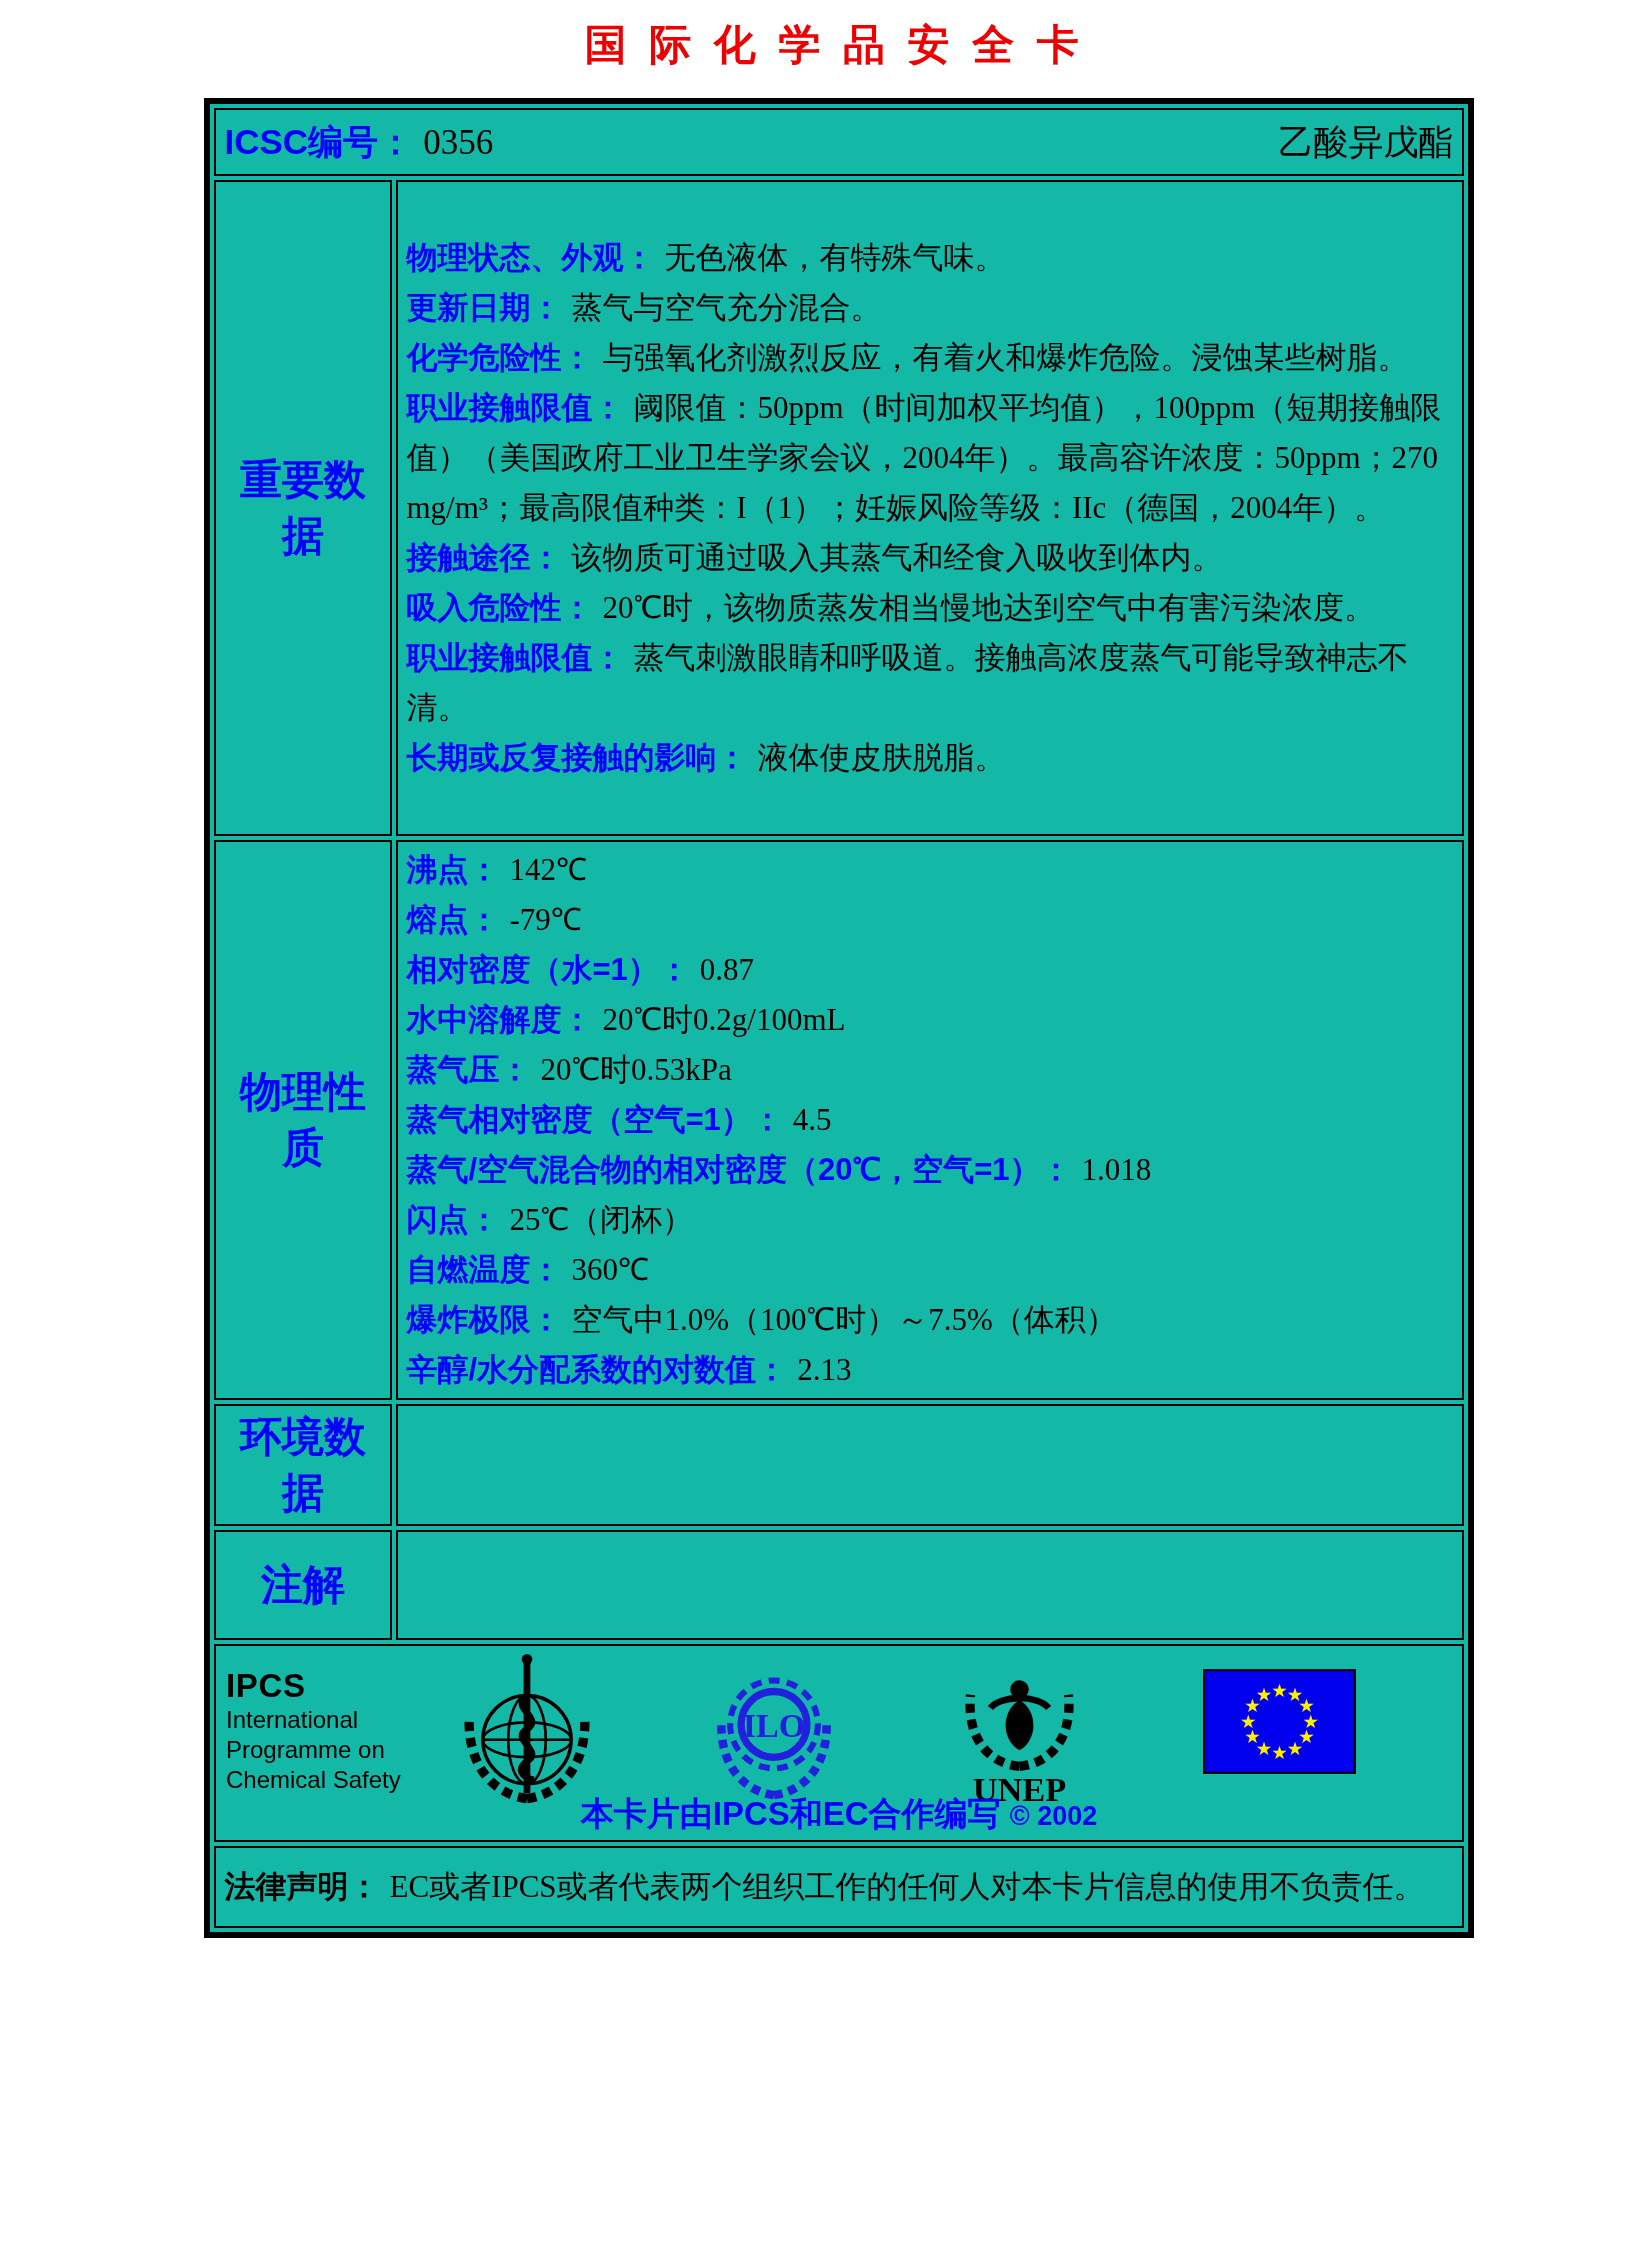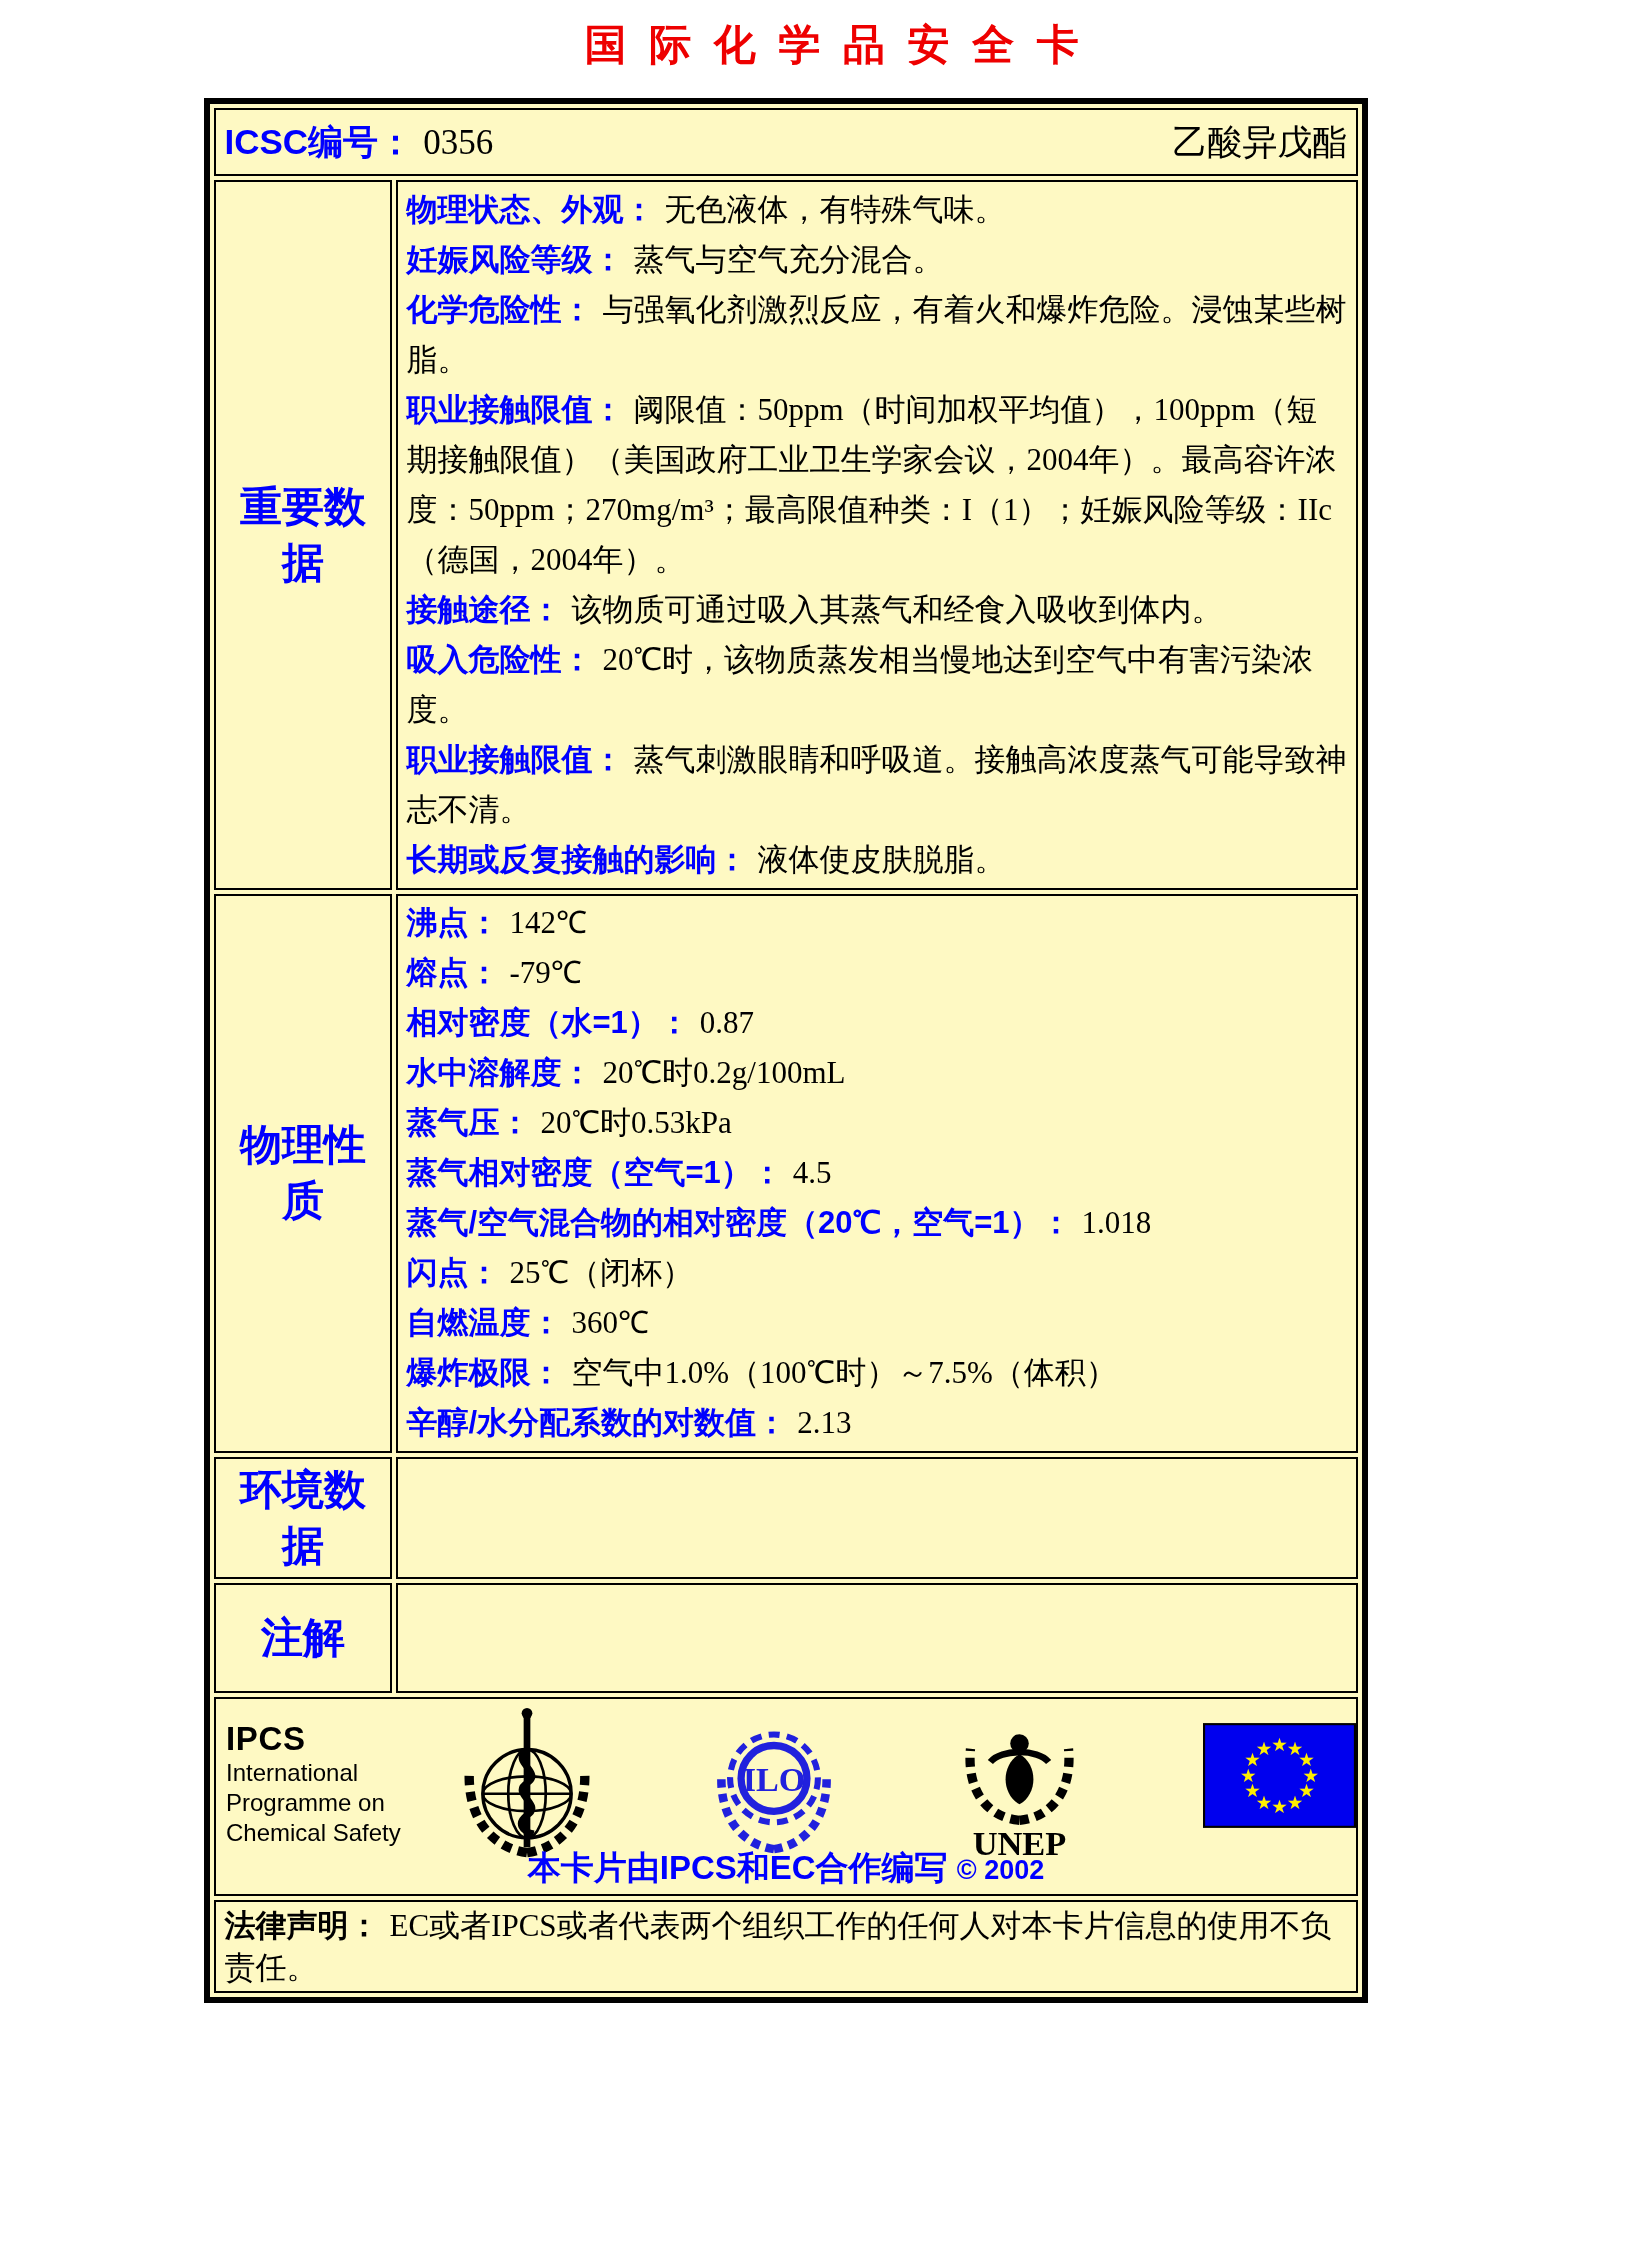--- a/index.html
+++ b/index.html
@@ -12,24 +12,24 @@
   }
   .page-title {
     position:absolute; left:204px; top:12.7px; width:1270px;
     margin:4px; text-align:center;
     color:var(--title-red,#ee0000);
     font-size:42px; font-weight:bold; letter-spacing:22.6px;
     font-family:"Liberation Serif", serif;
     white-space:nowrap;
   }
   table.card {
-    position:absolute; left:204px; top:98px; width:1164px;
+    position:absolute; left:204px; top:98px; width:1270px;
     border:6.4px solid var(--border-black,#000);
     border-collapse:separate; border-spacing:4.2px;
-    background:#fef9c3; table-layout:fixed;
+    background:#14b8a6; table-layout:fixed;
   }
   td {
     border:2.8px solid var(--border-black,#000);
     vertical-align:middle;
     padding:2.8px 8.5px;
     overflow:hidden;
   }
   td.label-cell {
     text-align:center;
     color:var(--label-blue,#0000ff);
@@ -96,21 +96,21 @@
         </span>
         <span class="val">乙酸异戊酯</span>
       </div>
     </td>
   </tr>
 
   <tr class="row-important">
     <td class="label-cell">重要数据</td>
     <td class="content-cell important-cell">
           <p class="entry"><span class="lbl">物理状态、外观：</span><span class="val">无色液体，有特殊气味。</span></p>
-          <p class="entry"><span class="lbl">妊娠风险等级：</span><span class="val">蒸气与空气充分混合。</span></p>
+          <p class="entry"><span class="lbl">更新日期：</span><span class="val">蒸气与空气充分混合。</span></p>
           <p class="entry"><span class="lbl">化学危险性：</span><span class="val">与强氧化剂激烈反应，有着火和爆炸危险。浸蚀某些树脂。</span></p>
           <p class="entry"><span class="lbl">职业接触限值：</span><span class="val">阈限值：50ppm（时间加权平均值），100ppm（短期接触限值）（美国政府工业卫生学家会议，2004年）。最高容许浓度：50ppm；270mg/m³；最高限值种类：I（1）；妊娠风险等级：IIc（德国，2004年）。</span></p>
           <p class="entry"><span class="lbl">接触途径：</span><span class="val">该物质可通过吸入其蒸气和经食入吸收到体内。</span></p>
           <p class="entry"><span class="lbl">吸入危险性：</span><span class="val">20℃时，该物质蒸发相当慢地达到空气中有害污染浓度。</span></p>
           <p class="entry"><span class="lbl">职业接触限值：</span><span class="val">蒸气刺激眼睛和呼吸道。接触高浓度蒸气可能导致神志不清。</span></p>
           <p class="entry"><span class="lbl">长期或反复接触的影响：</span><span class="val">液体使皮肤脱脂。</span></p>
         </td>
   </tr>
 
   <tr class="row-physical">

